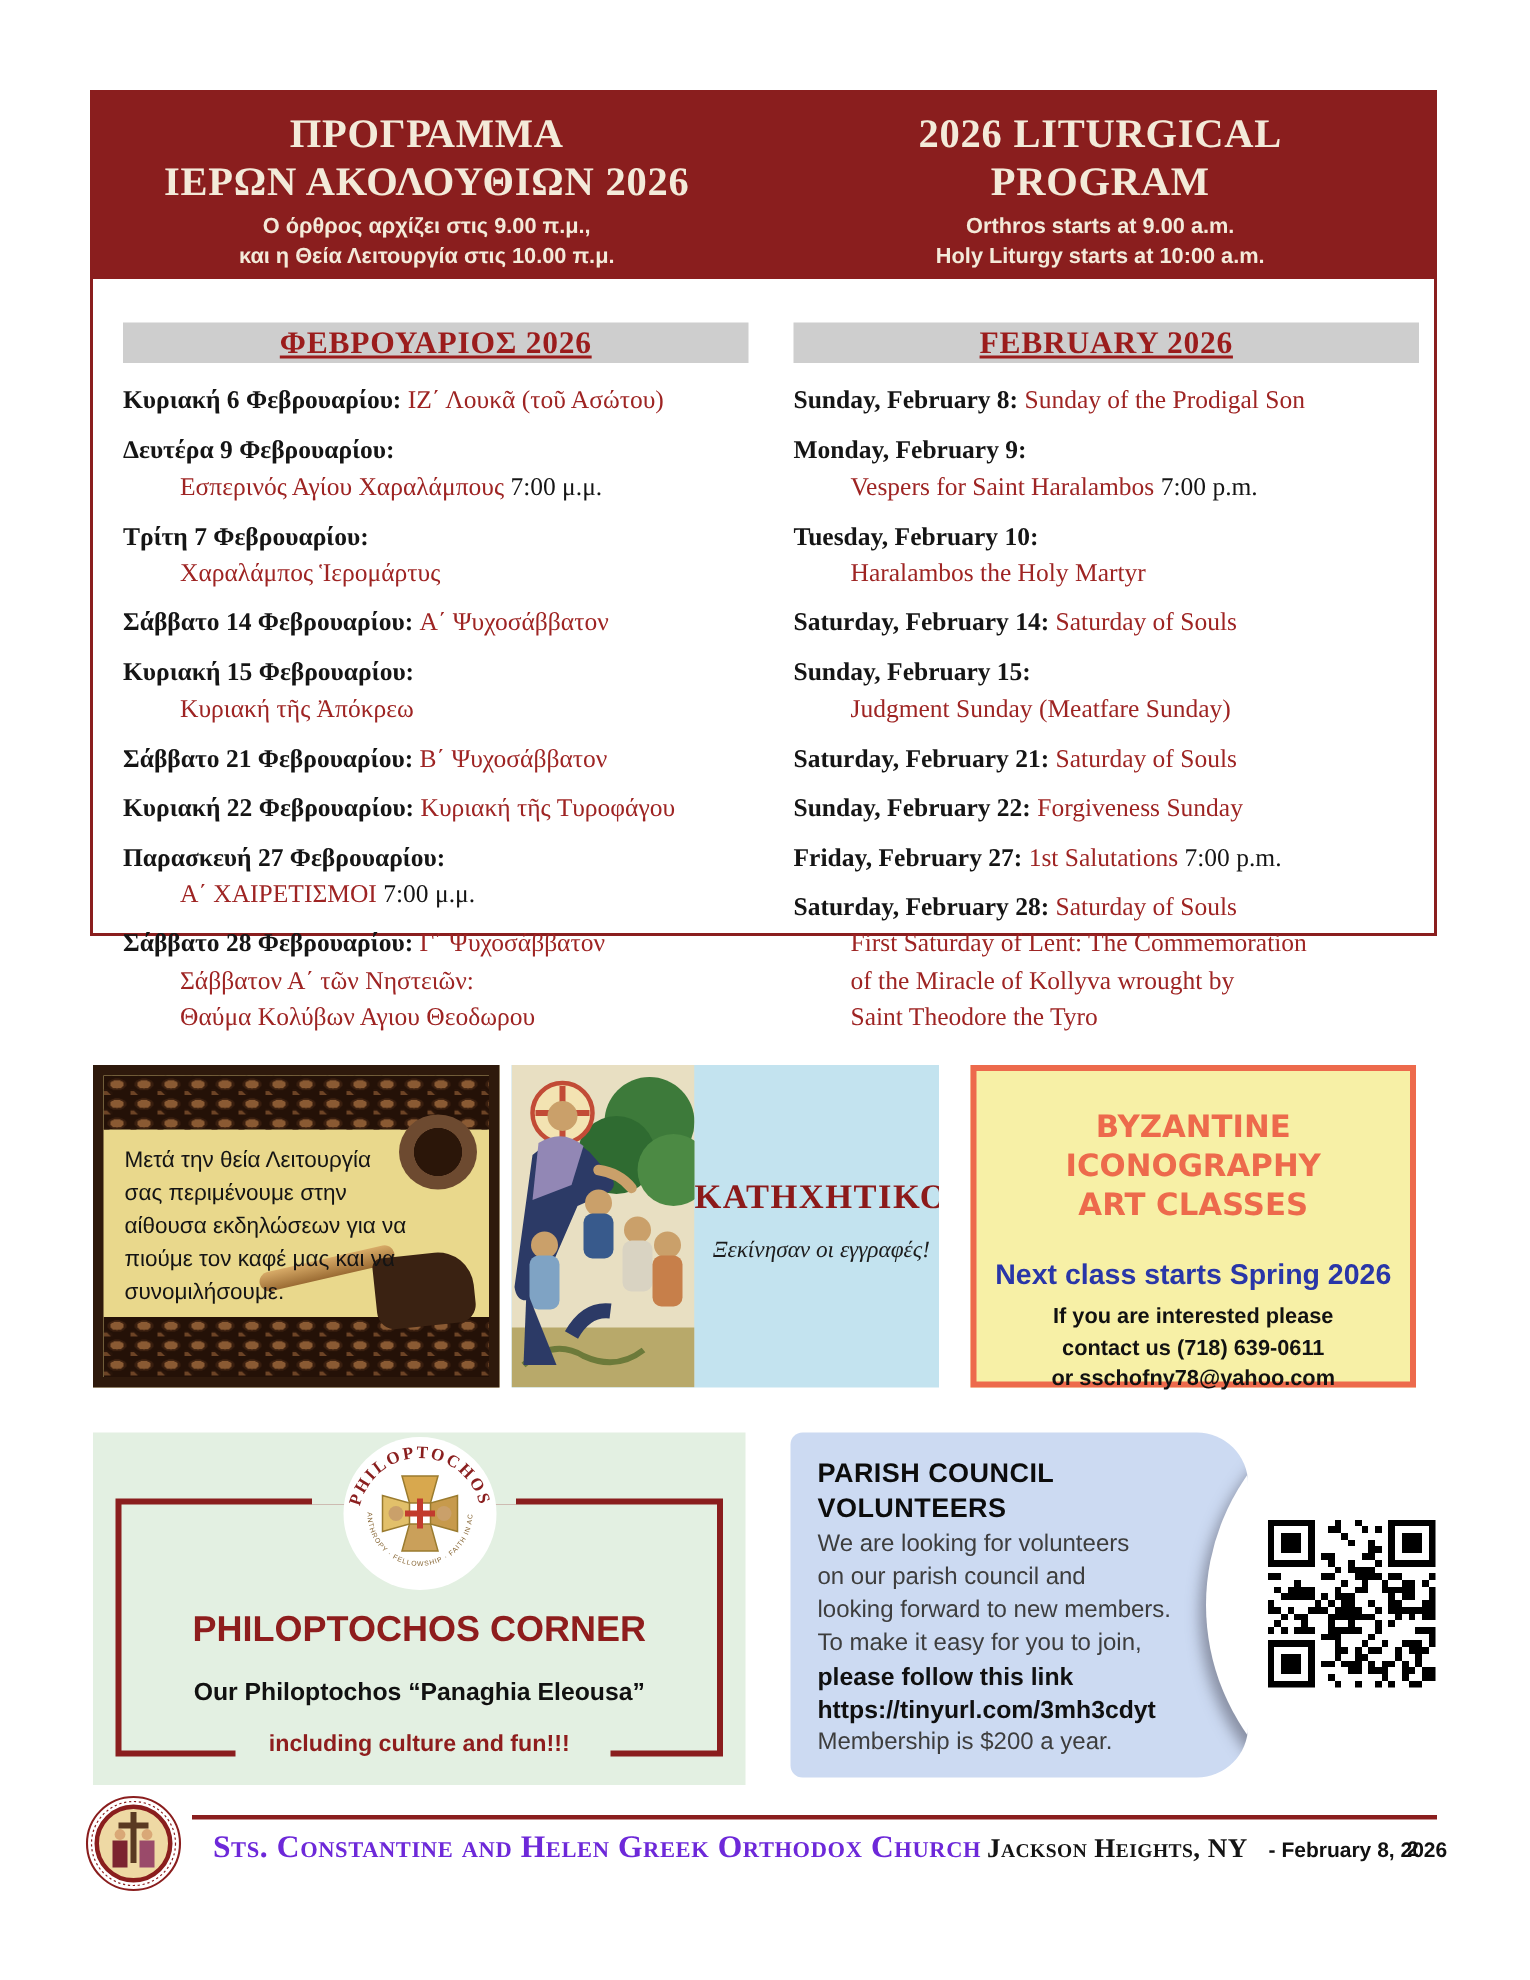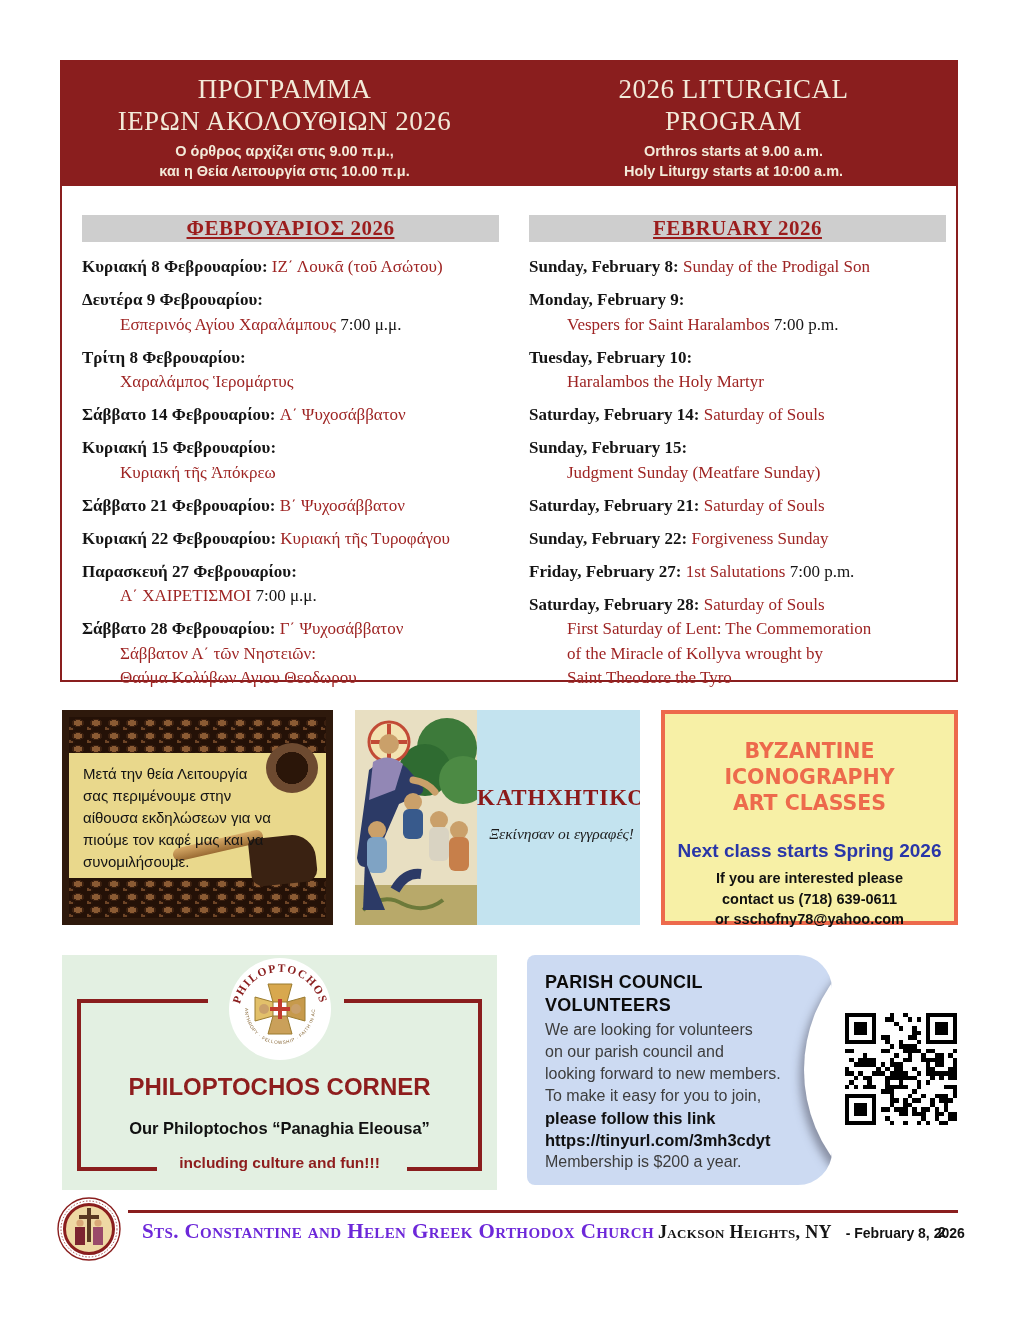--- a/index.html
+++ b/index.html
@@ -9,43 +9,43 @@
     --c-ltblue:#ccdaf2; --c-sky:#c3e3ef; --c-parch:#e9d88c; --c-brown:#2e190c;
   }
   html,body{margin:0;padding:0;background:#fff;}
   .page{position:relative;width:1020px;height:1320px;background:#ffffff;overflow:hidden;
         font-family:"Liberation Serif","DejaVu Serif",serif;}
 
   
   .hdr{position:absolute;left:60px;top:60px;width:898px;height:126px;background:var(--c-maroon);
        display:flex;color:var(--c-cream);text-align:center;}
   .hdr-half{width:50%;padding-top:13px;box-sizing:border-box;}
-  .hdr-title{font-size:27px;font-weight:normal;line-height:32px;letter-spacing:.5px;text-align:center;}
+  .hdr-title{font-size:27px;font-weight:bold;line-height:32px;letter-spacing:.5px;text-align:center;}
   .hdr-sub{margin-top:5px;font-family:"Liberation Sans","DejaVu Sans",sans-serif;
            font-size:14.5px;font-weight:bold;line-height:19.5px;}
 
   
-  .sched{position:absolute;left:60px;top:186px;width:898px;height:496px;box-sizing:border-box;
+  .sched{position:absolute;left:60px;top:186px;width:898px;height:438px;box-sizing:border-box;
          border:2px solid var(--c-maroon);border-top:none;display:flex;}
   .col{width:50%;box-sizing:border-box;padding:29px 10px 0 20px;}
   .monthbar{height:27px;line-height:26px;background:var(--c-graybar);text-align:center;
             font-size:21px;font-weight:bold;color:#9b1c1c;text-decoration:underline;
             letter-spacing:.5px;margin-bottom:13px;}
   .entry{margin-bottom:8.5px;font-size:17px;line-height:24.5px;}
   .line{white-space:nowrap;}
   .line.ind{padding-left:38px;}
   .sg-d{font-weight:bold;color:var(--c-ink);}
   .sg-e{color:var(--c-red);}
   .sg-t{color:var(--c-ink);}
 
   
   .promos{position:absolute;left:62px;top:710px;width:896px;height:215px;display:flex;}
   
   .coffee{position:relative;width:271px;height:215px;box-sizing:border-box;background:var(--c-parch);
-          border:7px solid var(--c-brown);overflow:hidden;margin-right:22px;}
+          border:7px solid var(--c-brown);overflow:hidden;margin-right:8px;}
   .beans{position:absolute;left:0;right:0;height:36px;background-color:#241107;
          background-image:radial-gradient(ellipse 8px 5px at 9px 6px,#8a5a33 0 55%,#3a1f0f 56% 78%,transparent 79%),
                           radial-gradient(ellipse 8px 5px at 0px 13px,#6d4426 0 55%,#2a150a 56% 78%,transparent 79%);
          background-size:18px 13px;}
   .beans.top{top:0;} .beans.bot{bottom:0;height:40px;}
   .coffee-text{position:absolute;left:14px;top:46px;width:205px;
                font-family:"Liberation Sans","DejaVu Sans",sans-serif;font-size:15px;line-height:22px;
                color:#141414;white-space:pre-line;}
   .cup{position:absolute;right:8px;top:26px;width:52px;height:50px;border-radius:50%;
        background:radial-gradient(circle at 50% 50%, #2b1609 0 44%, #6d4a30 45% 78%, #4a2d18 79%);}
@@ -142,28 +142,28 @@
         <div>Holy Liturgy starts at 10:00 a.m.</div>
       </div>
     </div>
   </div>
 
   <div class="sched">
     <div class="col">
       <div class="monthbar">ΦΕΒΡΟΥΑΡΙΟΣ 2026</div>
       <div>
           <div class="entry">
-            <div class="line"><span class="sg-d">Κυριακή 8 Φεβρουαρίου: </span><span class="sg-e">ΙΖ΄ Λουκᾶ (τοῦ Ασώτου)</span></div>
+            <div class="line"><span class="sg-d">Κυριακή 6 Φεβρουαρίου: </span><span class="sg-e">ΙΖ΄ Λουκᾶ (τοῦ Ασώτου)</span></div>
           </div>
           <div class="entry">
             <div class="line"><span class="sg-d">Δευτέρα 9 Φεβρουαρίου:</span></div>
             <div class="line ind"><span class="sg-e">Εσπερινός Αγίου Χαραλάμπους </span><span class="sg-t">7:00 μ.μ.</span></div>
           </div>
           <div class="entry">
-            <div class="line"><span class="sg-d">Τρίτη 8 Φεβρουαρίου:</span></div>
+            <div class="line"><span class="sg-d">Τρίτη 7 Φεβρουαρίου:</span></div>
             <div class="line ind"><span class="sg-e">Χαραλάμπος Ἱερομάρτυς</span></div>
           </div>
           <div class="entry">
             <div class="line"><span class="sg-d">Σάββατο 14 Φεβρουαρίου: </span><span class="sg-e">Α΄ Ψυχοσάββατον</span></div>
           </div>
           <div class="entry">
             <div class="line"><span class="sg-d">Κυριακή 15 Φεβρουαρίου:</span></div>
             <div class="line ind"><span class="sg-e">Κυριακή τῆς Ἀπόκρεω</span></div>
           </div>
           <div class="entry">

